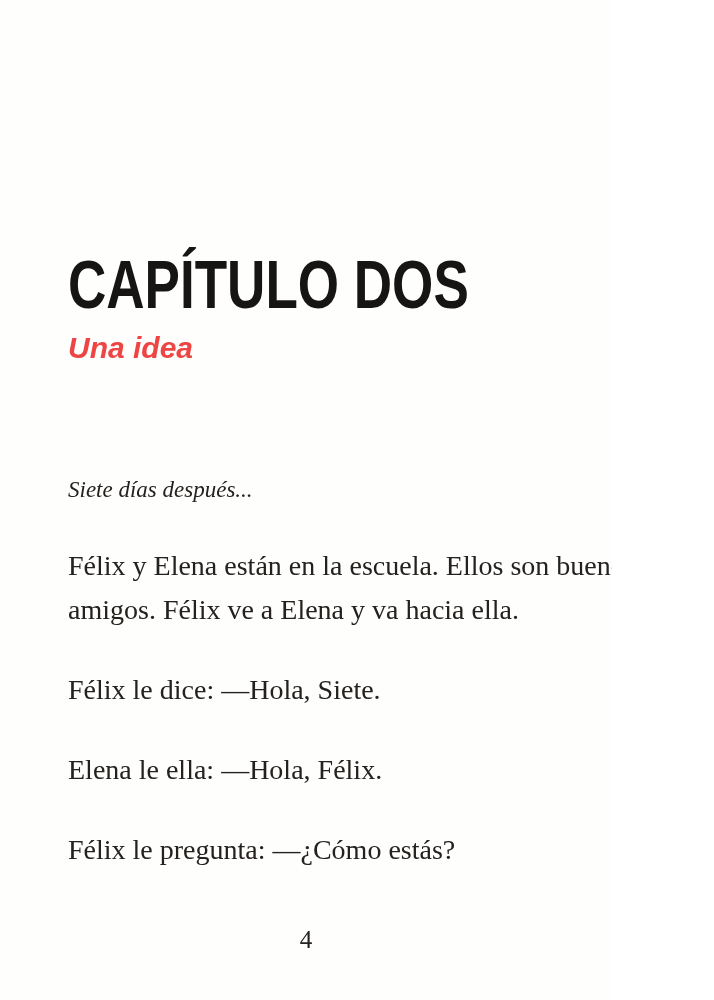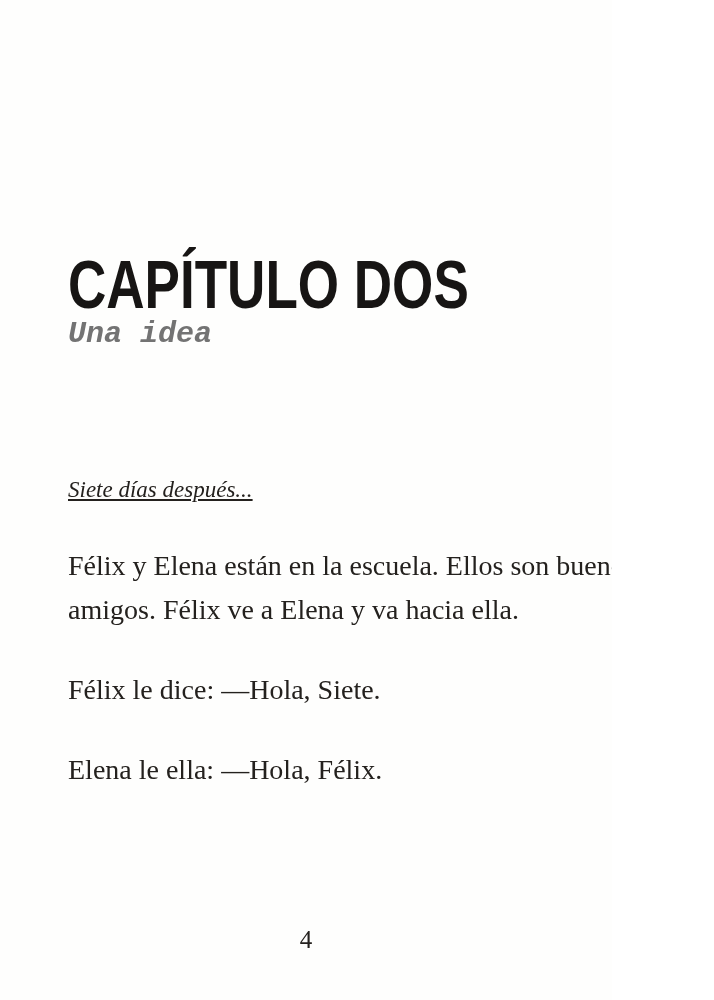--- a/index.html
+++ b/index.html
@@ -27,41 +27,40 @@
     font-weight: 700;
     font-size: 68px;
     line-height: 62px;
     letter-spacing: 0px;
     color: #171514;
     transform: scaleX(0.78);
     transform-origin: left top;
     white-space: nowrap;
   }
   .chapter-subtitle {
-    margin: 2px 0 0 0;
-    font-family: Liberation Mono, monospace;
+    margin: 16px 0 0 0;
+    font-family: Liberation Sans, sans-serif;
     font-weight: 700;
     font-style: italic;
     font-size: 30px;
     line-height: 34px;
-    color: #737373;
+    color: #ef4444;
   }
   .body-text {
     position: absolute;
     left: 68px;
     top: 472px;
     width: 578px;
   }
   .intro-line {
     margin: 0 0 36px 0;
     font-style: italic;
     font-size: 23px;
     line-height: 36px;
     color: #24211e;
-    text-decoration: underline;
   }
   .paragraph {
     margin: 12px 0 36px 0;
     font-size: 28px;
     line-height: 44px;
     color: #24211e;
   }
   .page-footer {
     position: absolute;
     left: 0;
@@ -82,19 +81,20 @@
   <header class="chapter-header">
     <h1 class="chapter-title">CAPÍTULO DOS</h1>
     <h2 class="chapter-subtitle">Una idea</h2>
   </header>
 
   <main class="body-text">
     <p class="intro-line">Siete días después...</p>
     <p class="paragraph">Félix y Elena están en la escuela. Ellos son buenos amigos. Félix ve a Elena y va hacia ella.</p>
     <p class="paragraph">Félix le dice: —Hola, Siete.</p>
     <p class="paragraph">Elena le ella: —Hola, Félix.</p>
+    <p class="paragraph">Félix le pregunta: —¿Cómo estás?</p>
   </main>
 
   <footer class="page-footer">
     <span class="page-number">4</span>
   </footer>
 
 </div>
 
 </body></html>

